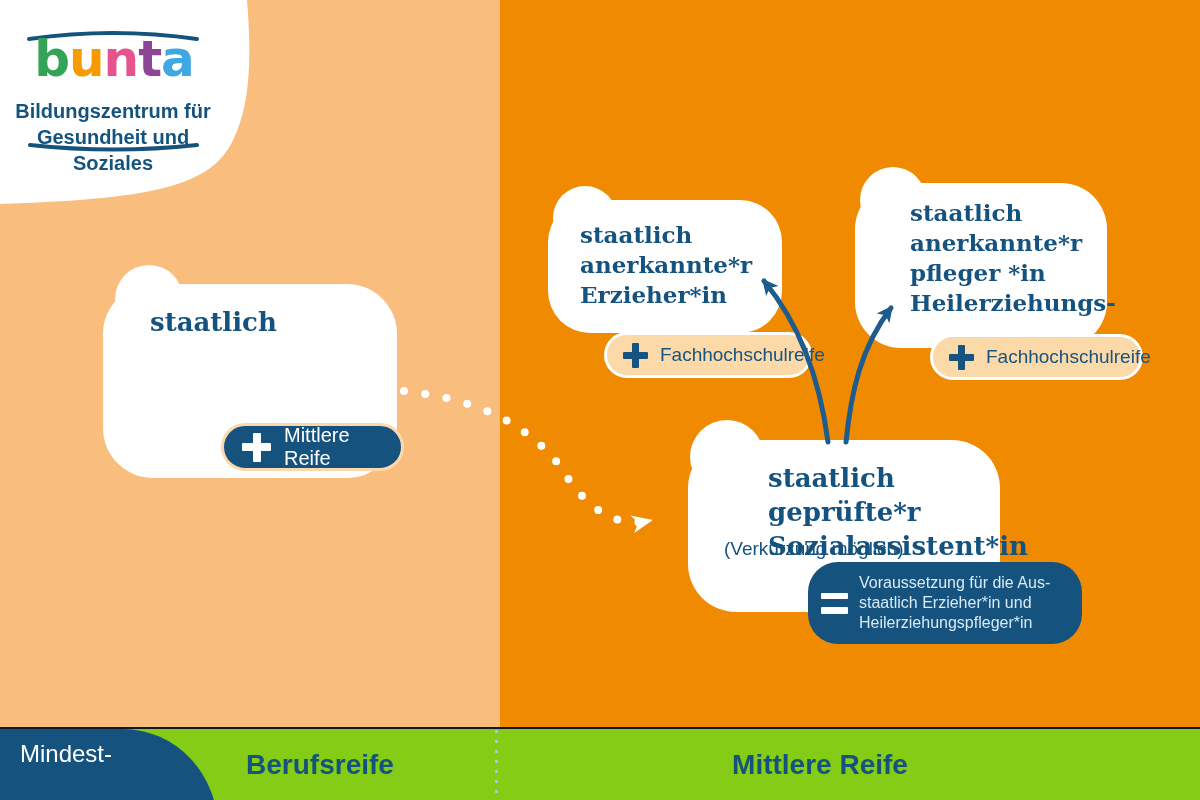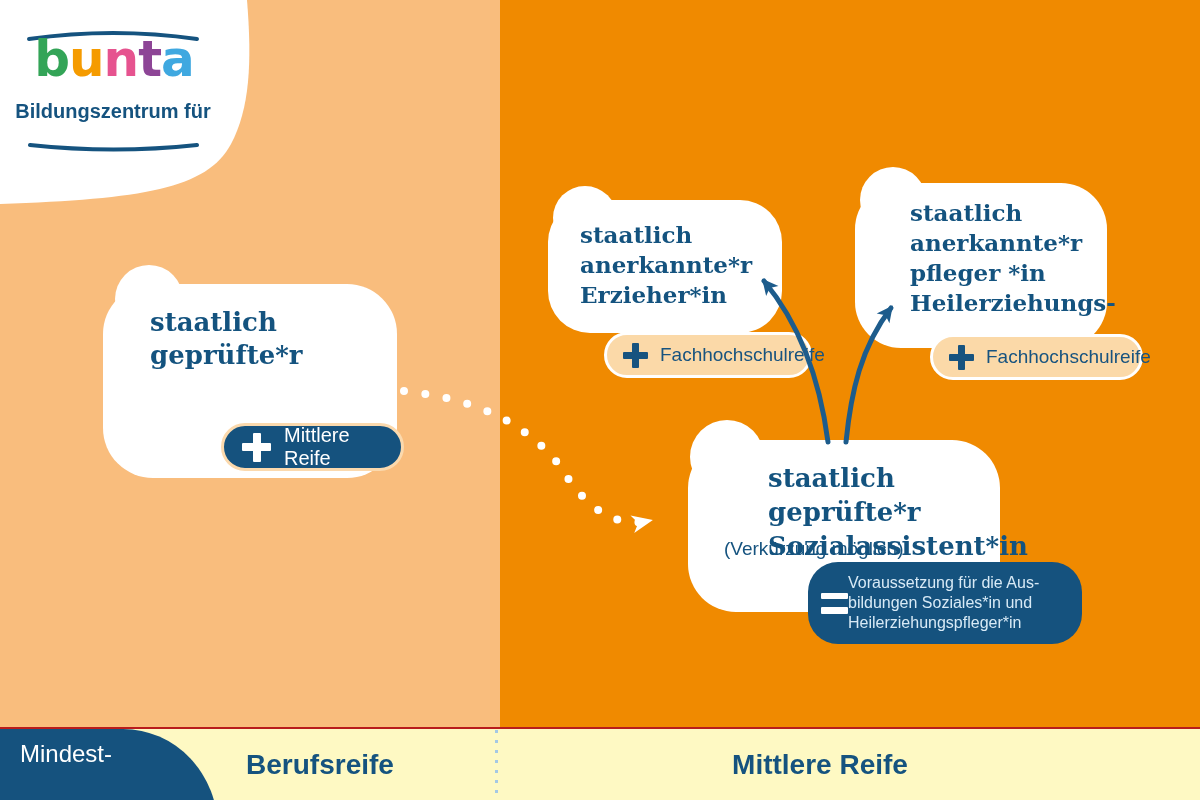--- a/index.html
+++ b/index.html
@@ -72,21 +72,21 @@
     background:#fbd9a8;border:3px solid #ffffff;border-radius:24px;
     color:#17537f;gap:12px;padding-left:16px;
   }
   .badge-mittlere{left:221px;top:423px;width:183px;height:48px;font-size:20px;}
   .badge-fhr1{left:604px;top:332px;width:208px;height:46px;font-size:19px;}
   .badge-fhr2{left:930px;top:334px;width:213px;height:46px;font-size:19px;}
 
   .badge-equals{
     left:808px;top:562px;width:274px;height:82px;border-radius:30px;
     background:#15527e;color:#d8eaf6;z-index:4;align-items:center;
-    padding-left:13px;
+    gap:11px;padding-left:13px;
   }
   .badge-equals .eq-text{font-size:16px;line-height:1.25;}
   .badge-equals .eq-text span{display:block;}
 
   
   .icon-plus{position:relative;flex:none;}
   .icon-plus.big{width:29px;height:29px;}
   .icon-plus.small{width:25px;height:25px;}
   .icon-plus::before{content:"";position:absolute;left:0;top:calc(50% - 4px);width:100%;height:8px;background:currentColor;border-radius:1px;}
   .icon-plus::after{content:"";position:absolute;top:0;left:calc(50% - 4px);height:100%;width:8px;background:currentColor;border-radius:1px;}
@@ -96,21 +96,21 @@
   .icon-equals::before,.icon-equals::after{content:"";position:absolute;left:0;width:100%;height:6.5px;background:currentColor;border-radius:1px;}
   .icon-equals::before{top:0;}
   .icon-equals::after{bottom:0;}
 
   
   .arrows-svg{position:absolute;left:0;top:0;z-index:5;pointer-events:none;}
 
   
   .footer{
     position:absolute;left:0;top:727px;width:1200px;height:73px;box-sizing:border-box;
-    background:#fef9c3;border-top:2px solid #b91c1c;z-index:6;overflow:hidden;
+    background:#84cc16;border-top:2px solid #0f172a;z-index:6;overflow:hidden;
   }
   .footer-blob{
     position:absolute;left:0;top:0;width:218px;height:115px;background:#15527e;
     border-top-right-radius:95px 100px;
   }
   .footer-blob-text{
     position:absolute;left:20px;top:10px;color:#fff;font-size:24px;line-height:1.23;
   }
   .footer-blob-text span{display:block;}
   .footer-label{
@@ -137,31 +137,31 @@
   </svg>
   <div class="logo">
     <svg class="logo-arc" style="left:26px;top:24px;" width="174" height="20">
       <path d="M3,15 Q87,3 171,15" stroke="#15537f" stroke-width="4" fill="none" stroke-linecap="round"></path>
     </svg>
     <div class="logo-word">
       <span class="l0">b</span><span class="l1">u</span><span class="l2">n</span><span class="l3">t</span><span class="l4">a</span>
     </div>
     <div class="logo-sub">
       <span>Bildungszentrum für</span>
+      <span>Gesundheit und Soziales</span>
     </div>
     <svg class="logo-arc" style="left:28px;top:140px;" width="172" height="16">
       <path d="M2,5 Q86,14 169,5" stroke="#15537f" stroke-width="4" fill="none" stroke-linecap="round"></path>
     </svg>
   </div>
 
   <div class="bubble bubble-kinder">
     <div class="ear"></div>
     <div class="bubble-title">
       <span>staatlich</span>
-      <span>geprüfte*r</span>
     </div>
   </div>
   <div class="badge badge-dark badge-mittlere">
     <span class="icon-plus big" style="color:#fff;"></span>
     <span>Mittlere Reife</span>
   </div>
 
   <div class="bubble bubble-erzieher">
     <div class="ear"></div>
     <div class="bubble-title">
@@ -194,21 +194,21 @@
     <div class="bubble-title">
       <span>staatlich geprüfte*r</span>
       <span>Sozialassistent*in</span>
     </div>
     <div class="bubble-note">(Verkürzung möglich)</div>
   </div>
   <div class="badge badge-equals">
     <span class="icon-equals"></span>
     <span class="eq-text">
       <span>Voraussetzung für die Aus-</span>
-      <span>bildungen Soziales*in und</span>
+      <span>staatlich Erzieher*in und</span>
       <span>Heilerziehungspfleger*in</span>
     </span>
   </div>
 
   <svg class="arrows-svg" width="1200" height="800" viewBox="0 0 1200 800">
     <defs>
       <marker id="wArrow" markerUnits="userSpaceOnUse" markerWidth="28" markerHeight="28" refX="19" refY="13" orient="auto">
         <path d="M3,4 L24,13 L3,22 L9,13 Z" fill="#ffffff"></path>
       </marker>
       <marker id="bArrow" markerUnits="userSpaceOnUse" markerWidth="22" markerHeight="22" refX="15" refY="10" orient="auto">

